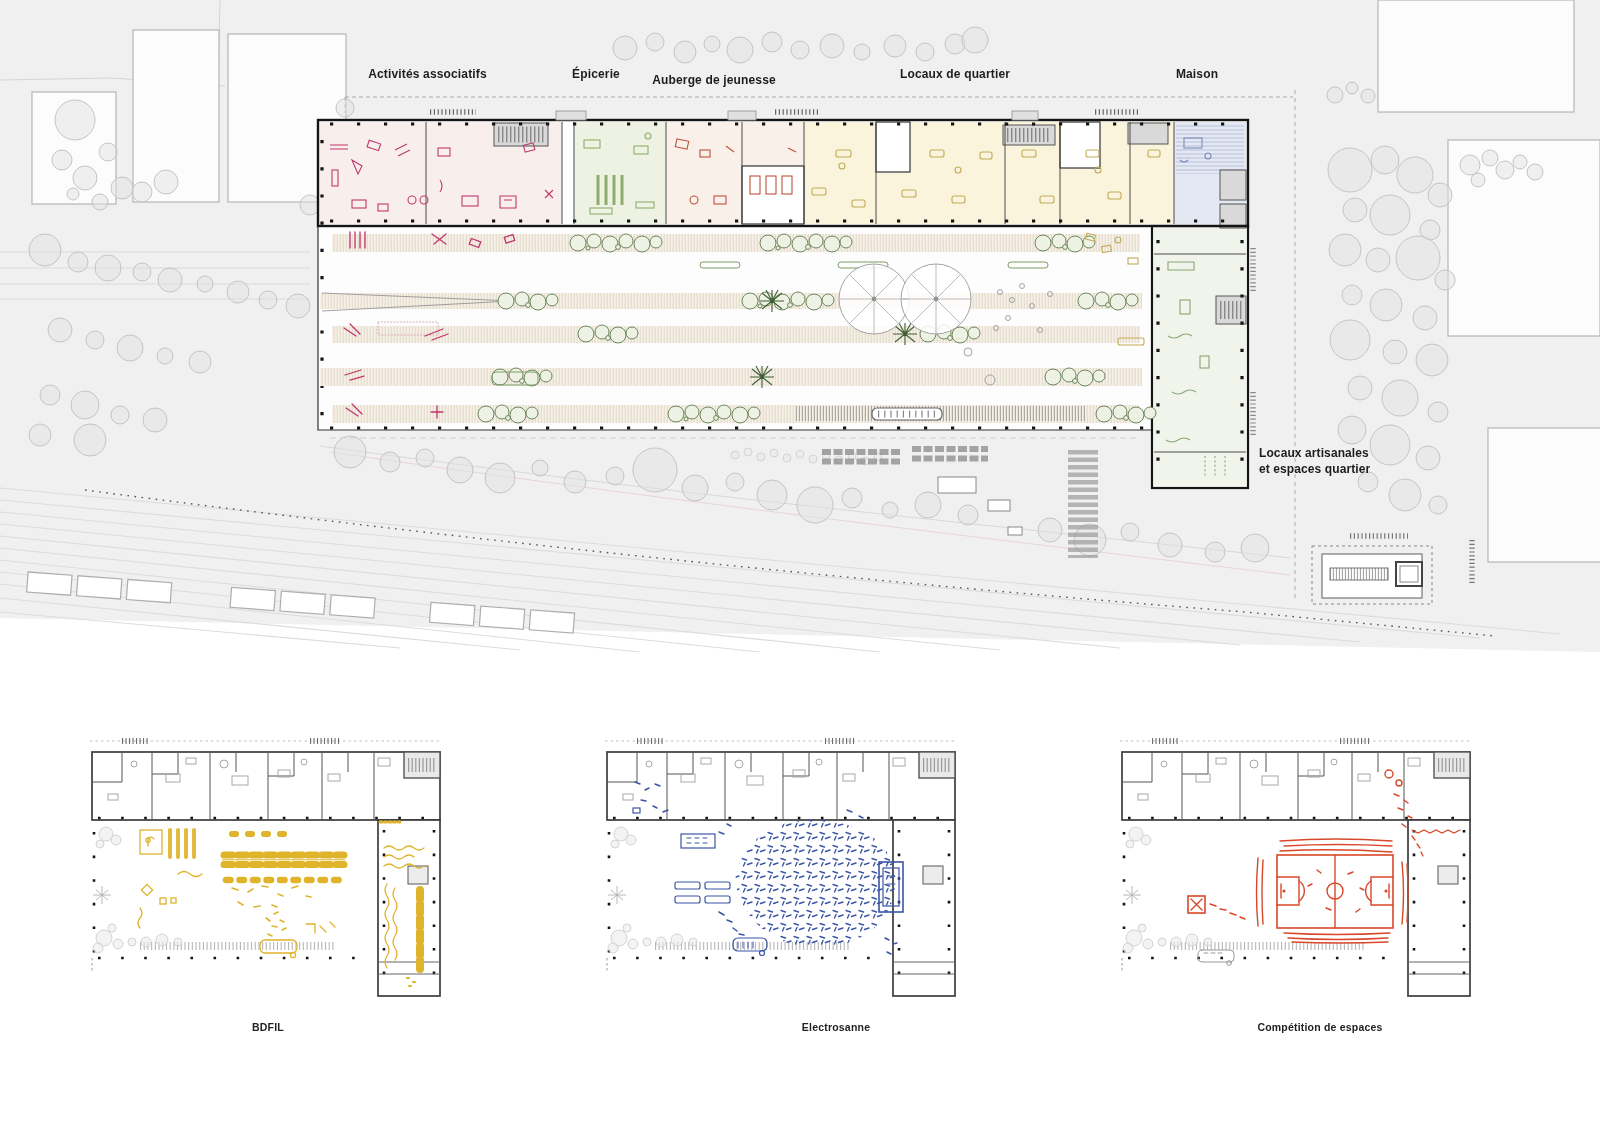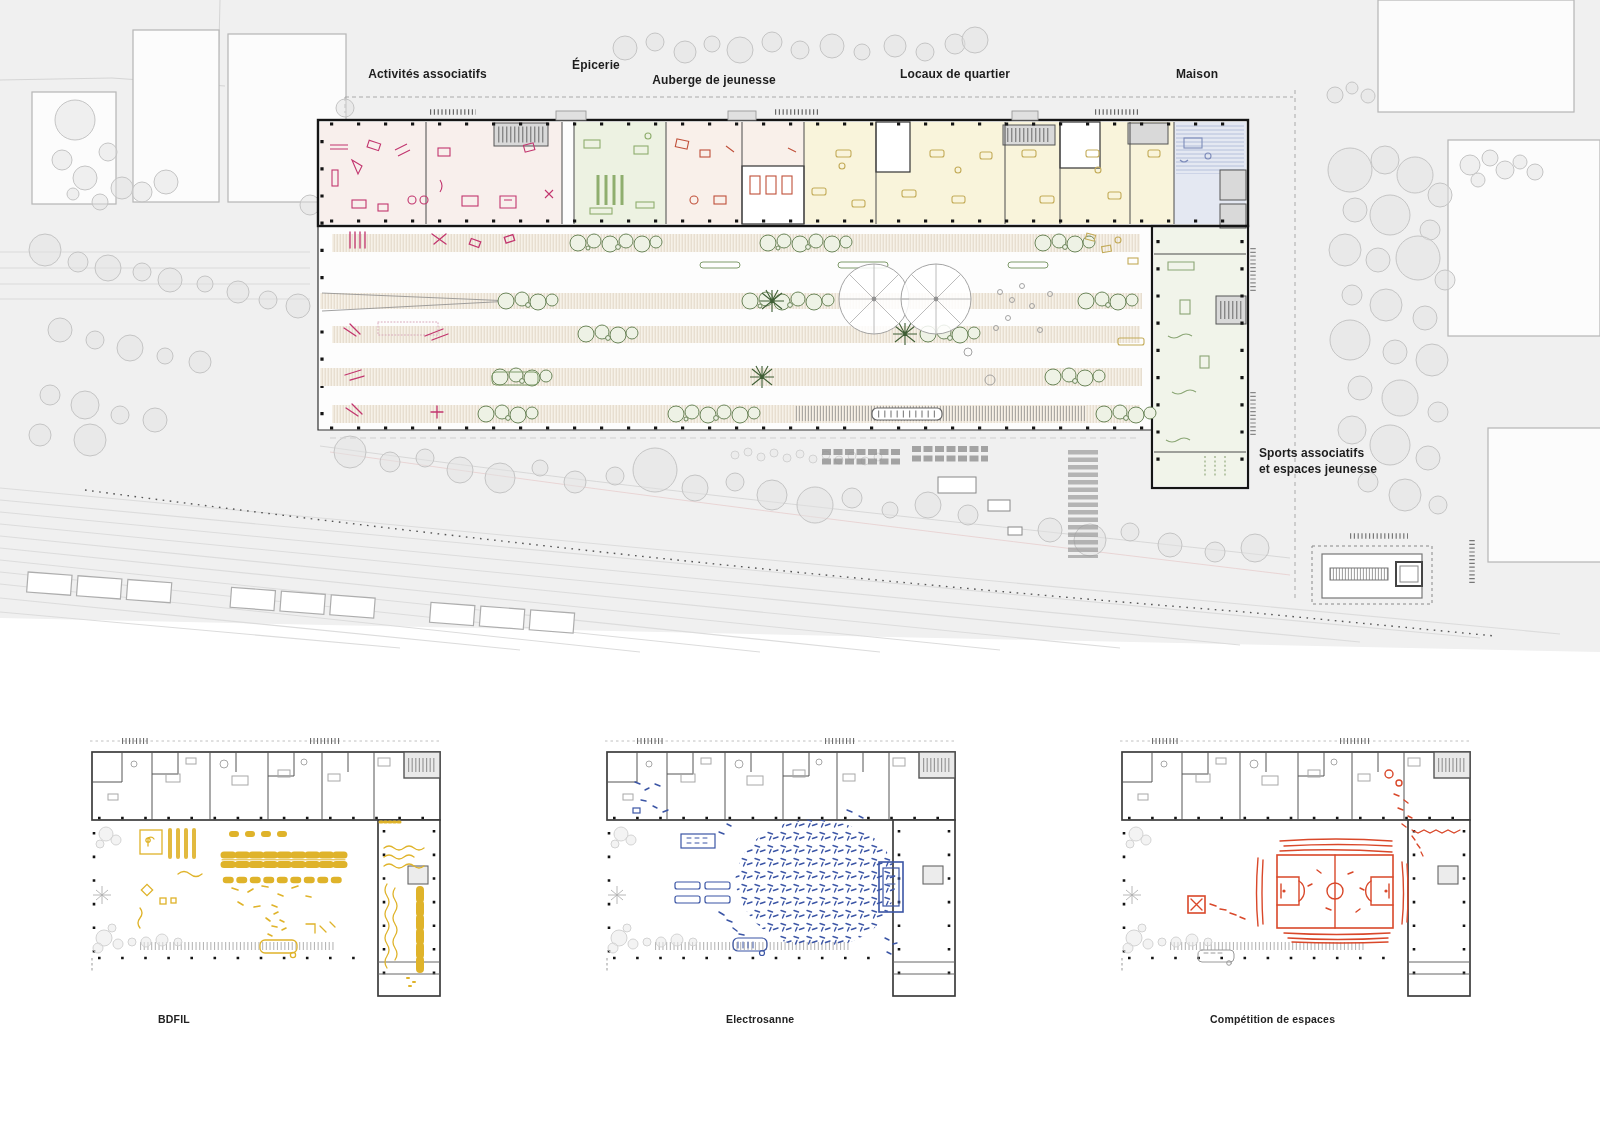--- a/index.html
+++ b/index.html
@@ -6,21 +6,21 @@
   body{width:1600px;height:1131px;position:relative;overflow:hidden;
        font-family:"Liberation Sans",sans-serif;}
   .stage{position:absolute;left:0;top:0;width:1600px;height:1131px;}
   svg{display:block;}
   .site-svg{position:absolute;left:0;top:0;}
   .plan-label{position:absolute;font:600 12px/15px "Liberation Sans",sans-serif;
               color:#1d1d1d;text-align:center;letter-spacing:.15px;white-space:nowrap;}
   .annotation{position:absolute;font:600 12px/15.5px "Liberation Sans",sans-serif;
               color:#1d1d1d;text-align:left;letter-spacing:.1px;}
   .caption{position:absolute;font:600 10.5px/13px "Liberation Sans",sans-serif;
-           color:#222;width:220px;letter-spacing:.2px;}
+           color:#222;text-align:center;width:220px;letter-spacing:.2px;margin-top:8px;}
   .variant{position:absolute;width:368px;height:292px;}
   .tree{stroke:#c5c5c5;fill:#e2e2e2;fill-opacity:.5;stroke-width:1;}
   .tree2{stroke:#cfcfcf;fill:#e9e9e9;fill-opacity:.55;stroke-width:.9;}
   .ctxbld{fill:#fcfcfc;stroke:#b5b5b5;stroke-width:1.2;}
   .veg circle{fill:#eef2e5;stroke:#5d7a4c;stroke-width:.9;}
   .vegdot{fill:#5d7a4c;stroke:none;}
 </style>
 </head>
 <body>
 
@@ -523,28 +523,28 @@
     <line x1="1472" y1="540" x2="1472" y2="585" stroke="#777" stroke-width="5.5" stroke-dasharray="1.2 2.6"></line>
     <rect x="1312" y="546" width="120" height="58" fill="none" stroke="#888" stroke-width="1" stroke-dasharray="3 3"></rect>
     <rect x="1322" y="554" width="100" height="44" fill="#fff" stroke="#777" stroke-width="1.2"></rect>
     <rect x="1330" y="568" width="58" height="12" fill="url(#ties)" stroke="#777" stroke-width="1"></rect>
     <rect x="1396" y="562" width="26" height="24" fill="none" stroke="#444" stroke-width="2"></rect>
     <rect x="1400" y="566" width="18" height="16" fill="none" stroke="#888" stroke-width="1"></rect>
   </g>
 </svg>
 
 <div class="plan-label" style="left:340px;top:67px;width:175px">Activités associatifs</div>
-<div class="plan-label" style="left:546px;top:58px;width:100px">Épicerie</div>
+<div class="plan-label" style="left:546px;top:67px;width:100px">Épicerie</div>
 <div class="plan-label" style="left:629px;top:73px;width:170px">Auberge de jeunesse</div>
 <div class="plan-label" style="left:870px;top:67px;width:170px">Locaux de quartier</div>
 <div class="plan-label" style="left:1147px;top:67px;width:100px">Maison</div>
 
 <div class="annotation" style="left:1259px;top:446px;width:140px">
-  <span>Sports associatifs</span><br>
-  <span>et espaces jeunesse</span>
+  <span>Locaux artisanales</span><br>
+  <span>et espaces quartier</span>
 </div>
 
 <div class="variant" style="left:82px;top:712px">
 <svg width="368" height="292" viewBox="0 0 368 292">
   <use href="#miniBase"></use>
   <g stroke="#dfb32a" fill="none" stroke-width="1.3" stroke-linecap="round">
     <rect x="58" y="118" width="22" height="24"></rect>
     <path d="M66,134 v-8 q4,-2 6,1 M66,126 a2.2,2.2 0 1,0 .1,0"></path>
     <path d="M88,118 v27 M96,118 v27 M104,118 v27 M112,118 v27" stroke-width="4" opacity=".9"></path>
     <line x1="150" y1="122" x2="214" y2="122" stroke-width="6" stroke-dasharray="4 12"></line>

